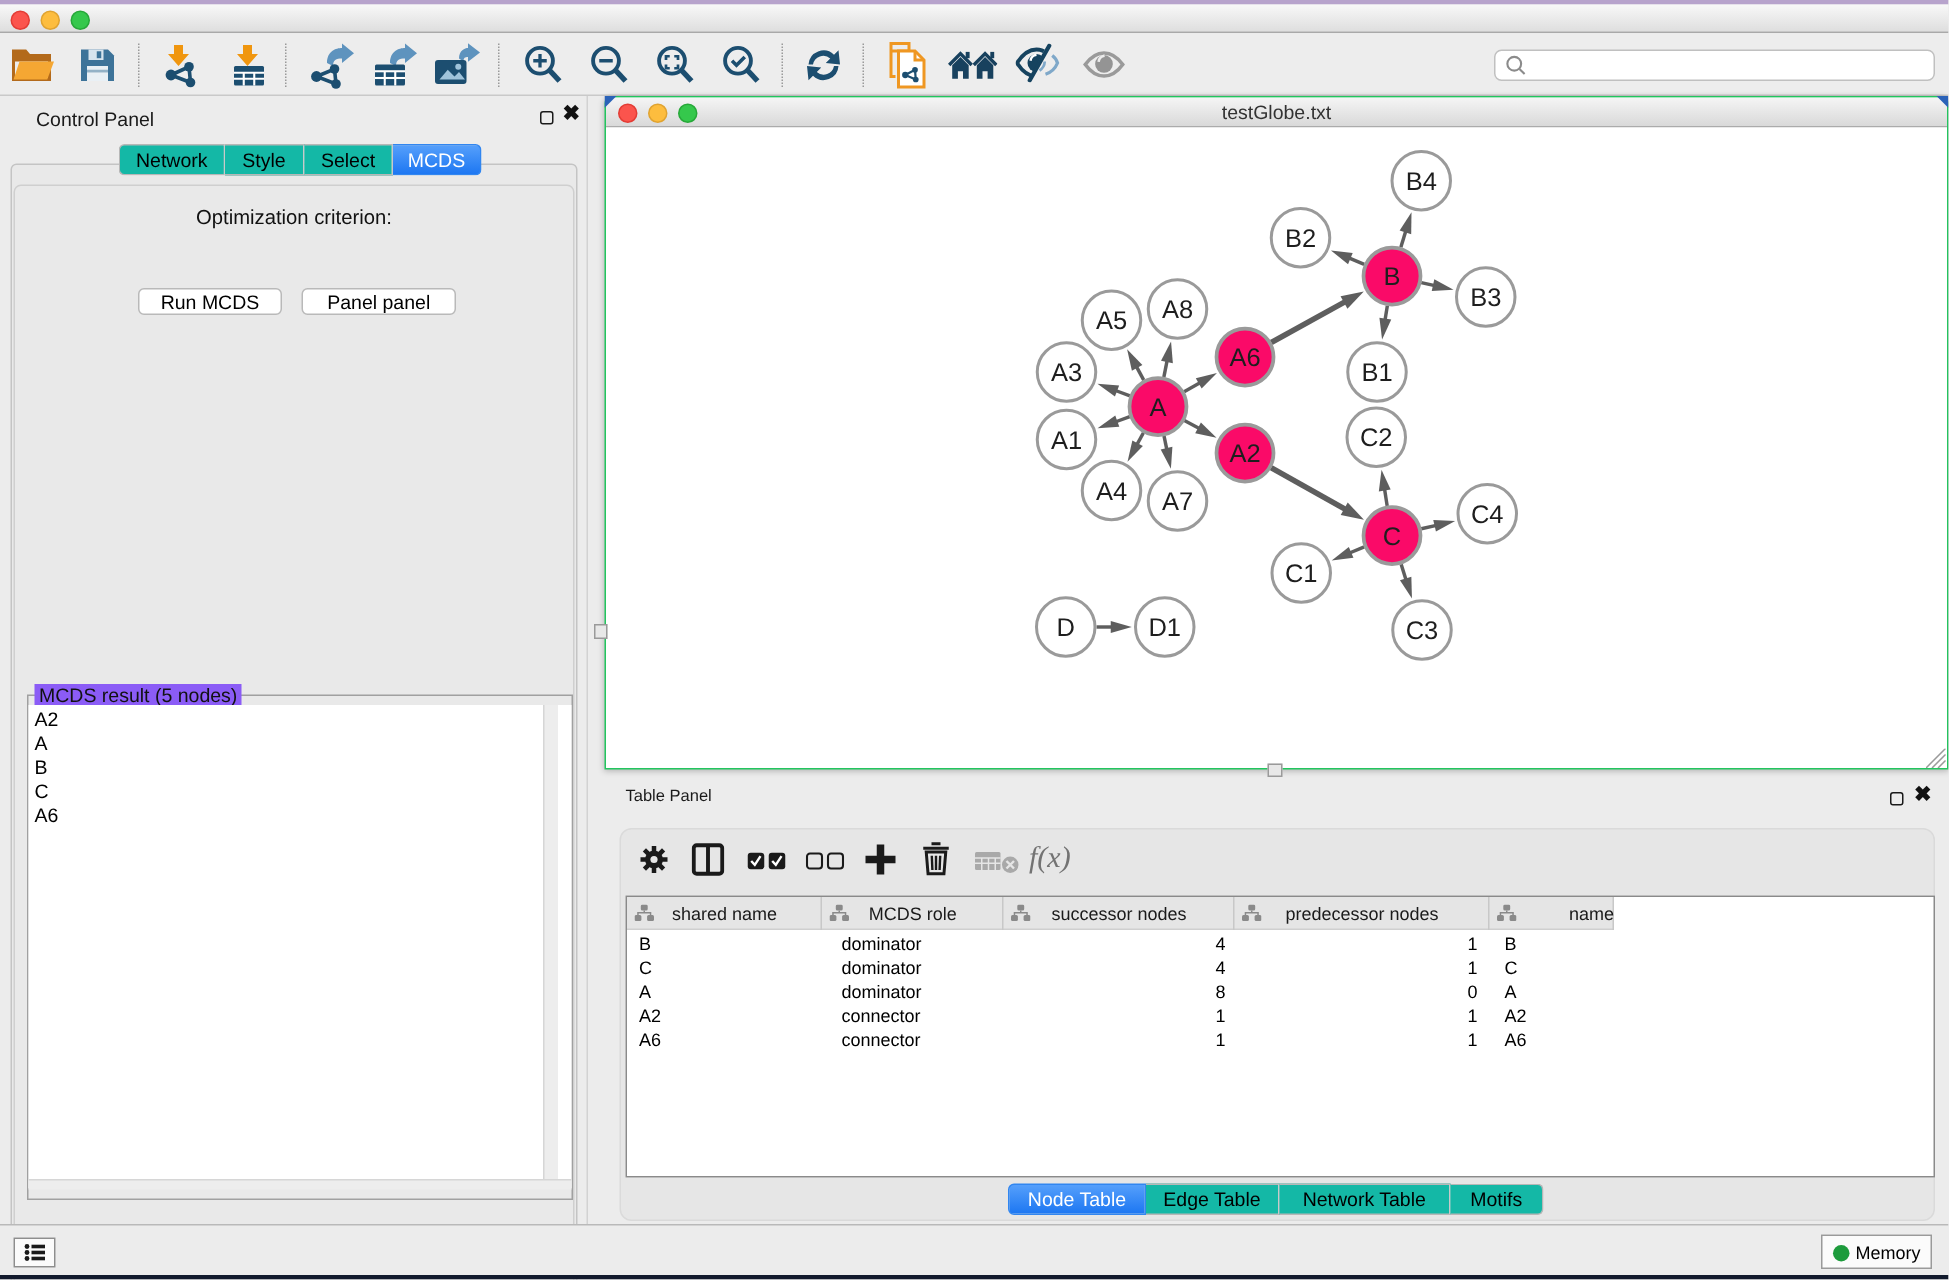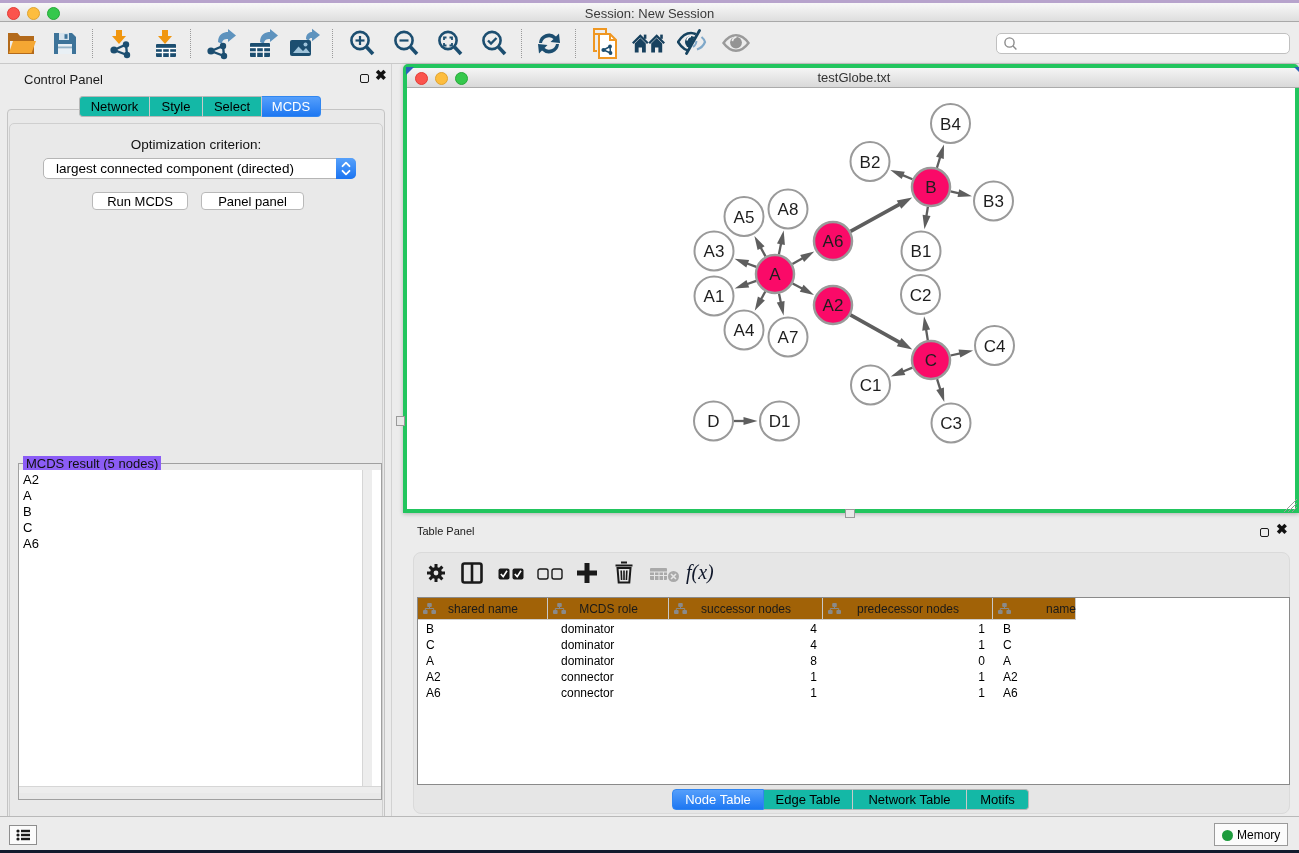--- a/index.html
+++ b/index.html
@@ -14,21 +14,20 @@
 .btn { background:#ffffff; border:1px solid #b9b9b9; border-radius:4px; font-size:13px; display:flex; align-items:center; justify-content:center; color:#000; }
 </style></head>
 <body>
 
 <div class="abs" style="left:0;top:0;width:1299px;height:3px;background:#b7a3cc;"></div>
 
 <div class="abs" style="left:0;top:3px;width:1299px;height:19px;background:linear-gradient(#f8f8f8,#dedede);border-bottom:1px solid #a9a9a9;">
   <div class="light abs" style="left:7px;top:4px;background:#fb544d;border:1px solid #e33c35;"></div>
   <div class="light abs" style="left:27px;top:4px;background:#fdbd3e;border:1px solid #e0a330;"></div>
   <div class="light abs" style="left:47px;top:4px;background:#35c84c;border:1px solid #27a839;"></div>
-  <div class="abs" style="left:0;top:3px;width:1299px;text-align:center;font-size:13px;color:#3a3a3a;">Session: New Session</div>
 </div>
 
 <div class="abs" id="toolbar" style="left:0;top:23px;width:1299px;height:41px;background:#ededed;border-bottom:1px solid #c9c9c9;">
 
   <svg class="abs" style="left:7px;top:7px;" width="30" height="27" viewBox="0 0 30 27">
     <path d="M2 4 h8 l2.5 3 H26 v4 H2 Z" fill="#b36a1b"></path>
     <path d="M2 4 h8 l2.5 3 H26 v16 H2 Z" fill="none" stroke="#b36a1b" stroke-width="2"></path>
     <path d="M6 11 H29 L24.5 23 H2 Z" fill="#f5a733"></path>
   </svg>
 
@@ -197,45 +196,36 @@
     <div style="width:71px;">Network</div>
     <div style="width:53px;">Style</div>
     <div style="width:59px;">Select</div>
     <div class="sel" style="width:59px;">MCDS</div>
   </div>
 
   <div class="abs" style="left:9px;top:59px;width:374px;height:742px;background:#e9e9e9;border:1px solid #cfcfcf;border-radius:5px;"></div>
 
   <div class="abs" style="left:0;top:73px;width:392px;text-align:center;font-size:13.5px;color:#111;">Optimization criterion:</div>
 
-  <div class="abs" style="left:43px;top:94px;width:313px;height:21px;background:#fff;border:1px solid #b5b5b5;border-radius:5px;">
-    <div class="abs" style="left:12px;top:2px;font-size:13.5px;color:#000;">largest connected component (directed)</div>
-    <div class="abs" style="right:-1px;top:-1px;width:20px;height:21px;background:linear-gradient(#57a1fb,#1b74f1);border-radius:0 5px 5px 0;">
-      <svg width="20" height="21">
-          <path d="M6.5 8.2 L10 4.6 L13.5 8.2" fill="none" stroke="#fff" stroke-width="1.8" stroke-linecap="round" stroke-linejoin="round"></path>
-          <path d="M6.5 12.8 L10 16.4 L13.5 12.8" fill="none" stroke="#fff" stroke-width="1.8" stroke-linecap="round" stroke-linejoin="round"></path>
-        </svg>
-    </div>
-  </div>
 
   <div class="btn abs" style="left:92px;top:128px;width:96px;height:18px;">Run MCDS</div>
   <div class="btn abs" style="left:201px;top:128px;width:103px;height:18px;">Panel panel</div>
 
   <div class="abs" style="left:18px;top:399px;width:364px;height:337px;border:1px solid #a0a0a0;">
     <div class="abs" style="left:4px;top:-8px;background:#8b5cf6;padding:0 3px;font-size:13px;color:#111;">MCDS result (5 nodes)</div>
     <div class="abs" style="left:0px;top:6px;width:362px;height:322px;background:#fff;"></div>
     <div class="abs" style="left:343px;top:6px;width:10px;height:322px;background:#ededed;border-left:1px solid #d6d6d6;"></div>
     <div class="abs" style="left:0px;top:322px;width:362px;height:7px;background:#ededed;border-top:1px solid #d6d6d6;"></div>
     <div class="abs" style="left:4px;top:8px;font-size:13px;color:#000;line-height:16px;">A2<br>A<br>B<br>C<br>A6</div>
   </div>
 </div>
 
 <div class="abs" style="left:393px;top:64px;width:906px;height:752px;background:#ececec;"></div>
 
-<div class="abs" id="netwin" style="left:403px;top:64px;width:896px;height:449px;background:#fff;border:4px solid #22c55e;border-radius:5px 5px 0 0;box-shadow:0 1px 4px rgba(0,0,0,0.25);">
+<div class="abs" id="netwin" style="left:403px;top:64px;width:896px;height:449px;background:#fff;border:1px solid #22c55e;border-radius:5px 5px 0 0;box-shadow:0 1px 4px rgba(0,0,0,0.25);">
   <div class="abs" style="left:0;top:0;width:894px;height:20px;background:linear-gradient(#f5f5f5,#d9d9d9);border-bottom:1px solid #ababab;border-radius:4px 4px 0 0;">
     <div class="light abs" style="left:8px;top:3.5px;background:#fb544d;border:1px solid #e33c35;"></div>
     <div class="light abs" style="left:28px;top:3.5px;background:#fdbd3e;border:1px solid #e0a330;"></div>
     <div class="light abs" style="left:48px;top:3.5px;background:#35c84c;border:1px solid #27a839;"></div>
     <div class="abs" style="left:0;top:2px;width:894px;text-align:center;font-size:13px;color:#333;">testGlobe.txt</div>
   </div>
   <svg class="abs" style="left:-1px;top:-1px;" width="896" height="8">
       <path d="M0 0 h8 L0 8 Z" fill="#2a62b8"></path>
       <path d="M896 0 h-8 L896 8 Z" fill="#2a62b8"></path>
     </svg>
@@ -393,24 +383,24 @@
         <line x1="0" y1="6" x2="17" y2="6"></line>
         <line x1="0" y1="9.5" x2="17" y2="9.5"></line>
         <line x1="4.5" y1="6" x2="4.5" y2="14"></line>
         <line x1="9" y1="6" x2="9" y2="14"></line>
         <line x1="13.5" y1="6" x2="13.5" y2="14"></line>
       </g>
     <circle cx="23.5" cy="10.5" r="5.5" fill="#a9a9a9"></circle>
     <path d="M21 8 l5 5 M26 8 l-5 5" stroke="#e6e6e6" stroke-width="1.6"></path>
   </svg>
 
-  <div class="abs" style="left:293px;top:48px;font-family:'Liberation Serif',serif;font-style:italic;font-size:20px;color:#0f172a;">f(x)</div>
+  <div class="abs" style="left:293px;top:48px;font-family:'Liberation Serif',serif;font-style:italic;font-size:20px;color:#737373;">f(x)</div>
 
   <div class="abs" style="left:24px;top:84px;width:873px;height:188px;background:#fff;border:1px solid #8a8a8a;font-size:12px;">
-<div class="abs" style="left:0;top:0;width:658px;height:22px;background:#a16207;border-bottom:1px solid #cfcfcf;">
+<div class="abs" style="left:0;top:0;width:658px;height:22px;background:#e5e5e5;border-bottom:1px solid #cfcfcf;">
         <div class="abs" style="left:0px;top:0;width:130px;height:22px;border-right:1px solid #c8c8c8;">
           <svg width="13" height="12" style="position:absolute;left:5px;top:5px;" viewBox="0 0 13 12">
             <g fill="#8a8a8a">
               <rect x="4.2" y="0" width="4.6" height="4" rx="1"></rect>
               <rect x="0" y="7" width="4.6" height="4" rx="1"></rect>
               <rect x="8.4" y="7" width="4.6" height="4" rx="1"></rect>
               <path d="M6.5 4 v1.5 M2.3 7 v-1.5 h8.4 V7" stroke="#8a8a8a" stroke-width="1" fill="none"></path>
             </g>
           </svg>
           <div style="position:absolute;left:0;top:4px;width:130px;text-align:center;color:#1a1a1a;">shared name</div>

